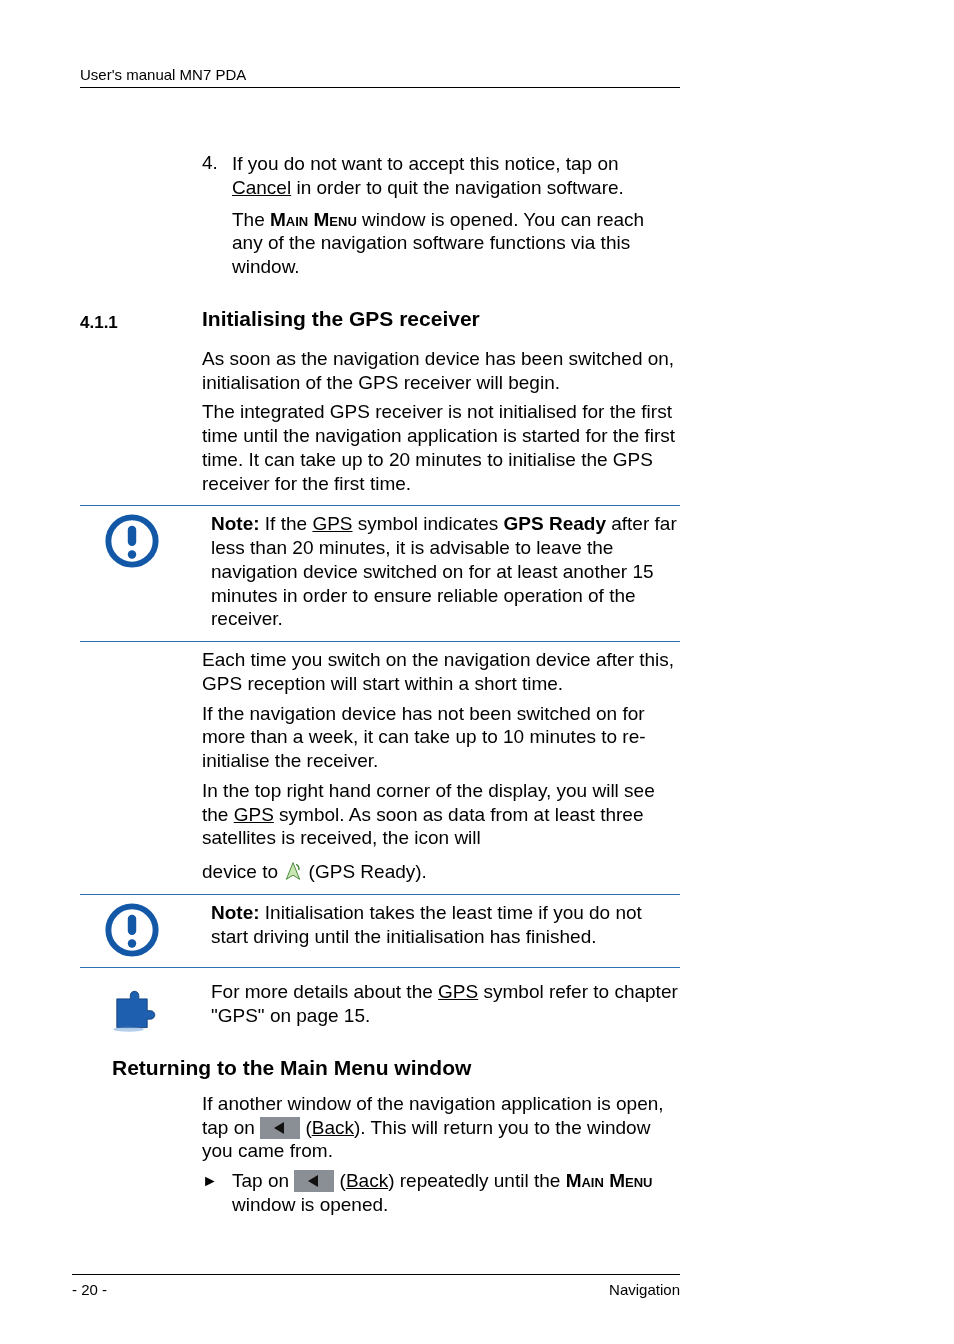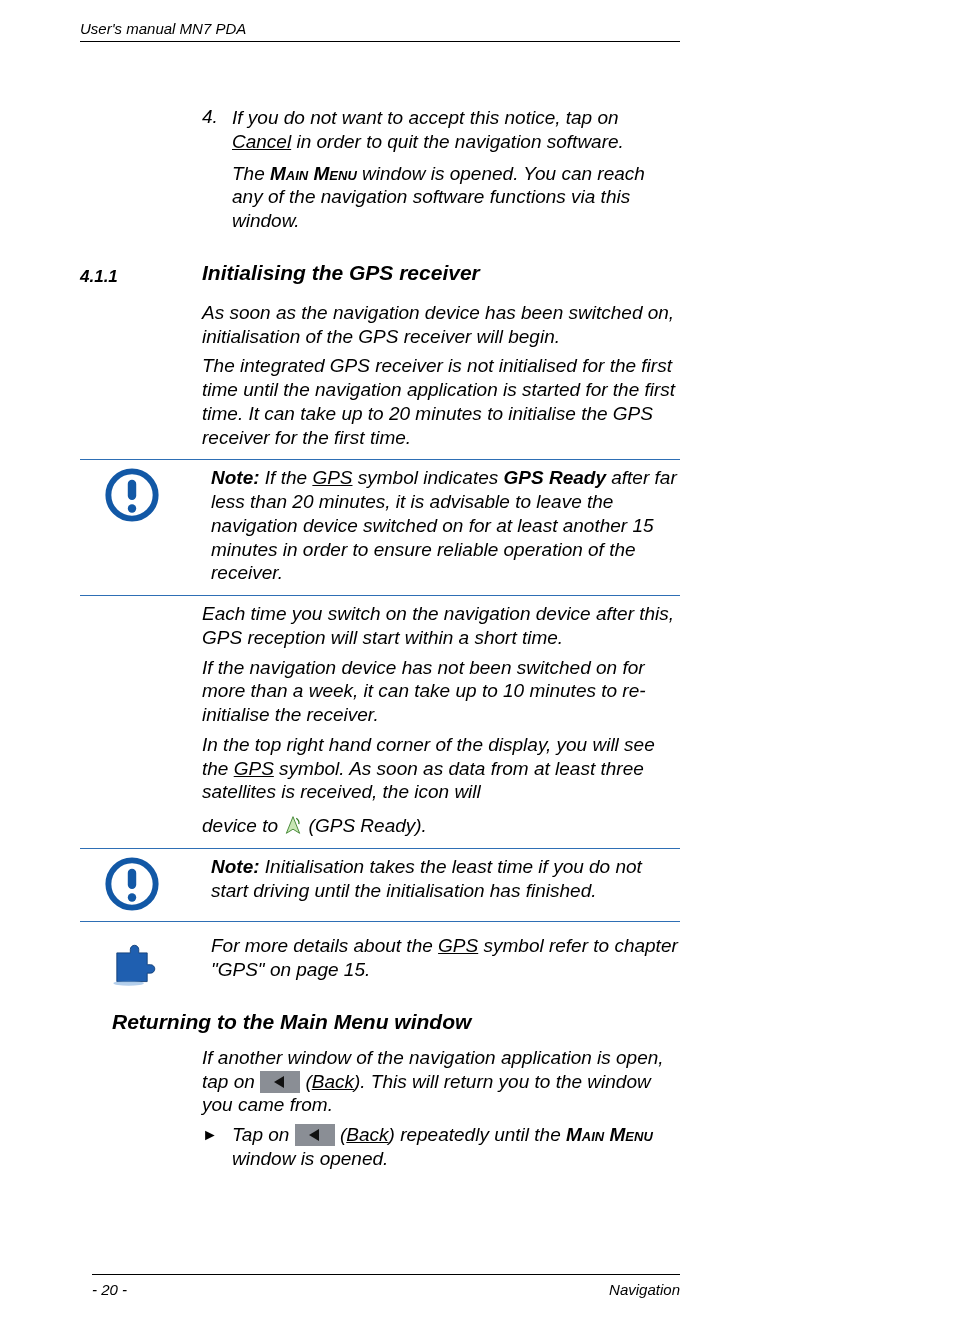--- a/index.html
+++ b/index.html
@@ -8,22 +8,21 @@
     padding: 0;
     background: #fff;
     font-family: Arial, Helvetica, sans-serif;
     color: #000;
   }
   .page {
     width: 760px;
     height: 1344px;
     position: relative;
     box-sizing: border-box;
-    padding: 20px 80px 46px 80px;
-    font-style: italic;
+    padding: 66px 80px 46px 80px;
   }
   .header-line {
     font-size: 15px;
     margin-bottom: 4px;
   }
   .hr {
     border: none;
     border-top: 1.5px solid #000;
     margin: 0;
   }
@@ -147,21 +146,21 @@
     font-size: 16px;
     padding-top: 3px;
   }
   .bullet-body {
     flex: 1;
     font-size: 19px;
     line-height: 1.28;
   }
   .footer {
     position: absolute;
-    left: 92px;
+    left: 72px;
     right: 80px;
     bottom: 46px;
     text-align: center;
   }
   .footer-hr {
     border: none;
     border-top: 1.5px solid #000;
     margin-bottom: 6px;
   }
   .footer-row {

